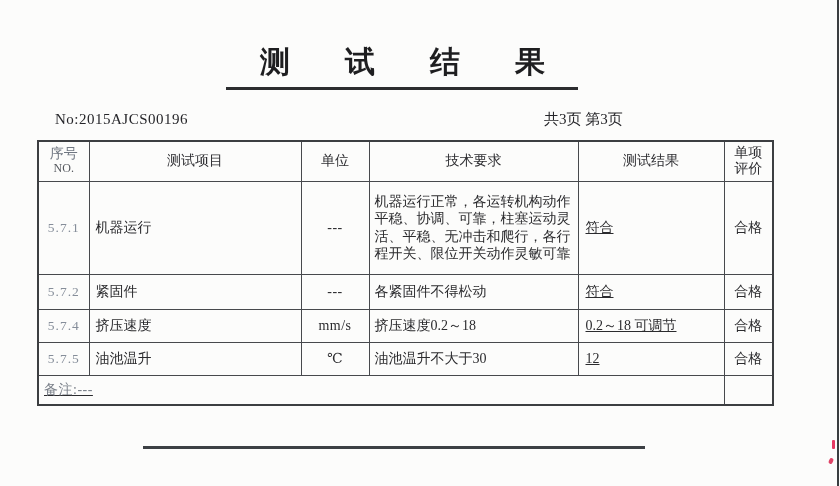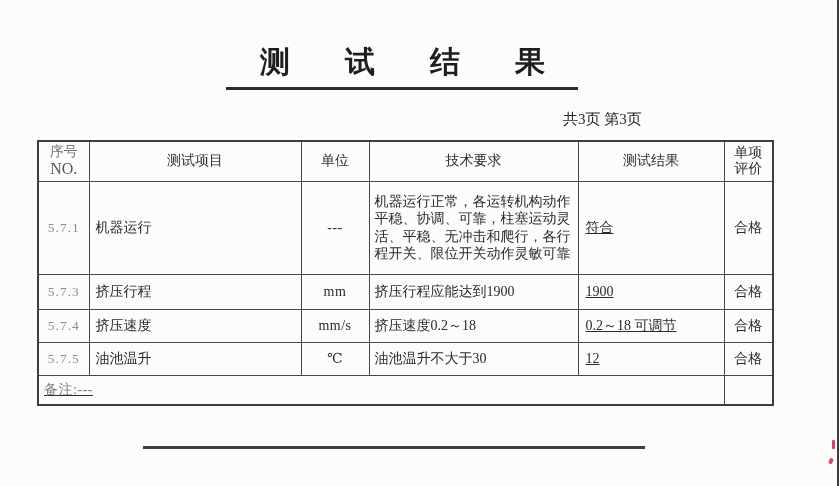--- a/index.html
+++ b/index.html
@@ -37,21 +37,21 @@
   .doc-no {
     position: absolute;
     left: 55px;
     top: 111px;
     font-size: 15px;
     letter-spacing: 0.5px;
     color: #26262a;
   }
   .page-info {
     position: absolute;
-    left: 563px;
+    left: 544px;
     top: 110px;
     font-size: 15px;
     color: #26262a;
   }
 
   table.results {
     position: absolute;
     left: 37px;
     top: 140px;
     width: 735px;
@@ -65,21 +65,21 @@
     vertical-align: middle;
     overflow: hidden;
   }
   .results thead tr { height: 40px; }
   .results th {
     font-weight: 400;
     text-align: center;
     line-height: 1.15;
     color: #2e2e32;
   }
-  .results th .sub { font-size: 16px; color: #55585e; }
+  .results th .sub { font-size: 12px; color: #55585e; }
   .results th.h-no { color: #6f7681; }
 
   .results tbody tr:nth-child(1) { height: 93px; }
   .results tbody tr:nth-child(2) { height: 35px; }
   .results tbody tr:nth-child(3) { height: 33px; }
   .results tbody tr:nth-child(4) { height: 33px; }
   .results tbody tr:nth-child(5) { height: 33px; margin-top: 28px; }
 
   .c-no   { text-align: center; color: #868e9a; font-size: 13.5px; letter-spacing: 1px; }
   .c-item { text-align: left; padding: 2px 4px 2px 6px; }
@@ -134,20 +134,21 @@
   }
 </style>
 </head>
 <body>
 
 <div class="page">
 
   <div class="report-title">测试结果</div>
   <div class="title-underline"></div>
 
+  <span class="doc-no">No:2015AJCS00196</span>
   <span class="page-info">共3页 第3页</span>
 
   <table class="results">
     <colgroup>
       <col style="width:51px">
       <col style="width:212px">
       <col style="width:68px">
       <col style="width:209px">
       <col style="width:146px">
       <col style="width:49px">
@@ -171,25 +172,25 @@
     <tbody id="results-body">
         <tr>
     <td class="c-no">5.7.1</td>
     <td class="c-item">机器运行</td>
     <td class="c-unit">---</td>
     <td class="c-req">机器运行正常，各运转机构动作平稳、协调、可靠，柱塞运动灵活、平稳、无冲击和爬行，各行程开关、限位开关动作灵敏可靠</td>
     <td class="c-res">符合</td>
     <td class="c-eval">合格</td>
   </tr>
         <tr>
-    <td class="c-no">5.7.3</td>
-    <td class="c-item">挤压行程</td>
-    <td class="c-unit">mm</td>
-    <td class="c-req">挤压行程应能达到1900</td>
-    <td class="c-res">1900</td>
+    <td class="c-no">5.7.2</td>
+    <td class="c-item">紧固件</td>
+    <td class="c-unit">---</td>
+    <td class="c-req">各紧固件不得松动</td>
+    <td class="c-res">符合</td>
     <td class="c-eval">合格</td>
   </tr>
         <tr>
     <td class="c-no">5.7.4</td>
     <td class="c-item">挤压速度</td>
     <td class="c-unit">mm/s</td>
     <td class="c-req">挤压速度0.2～18</td>
     <td class="c-res">0.2～18 可调节</td>
     <td class="c-eval">合格</td>
   </tr>

